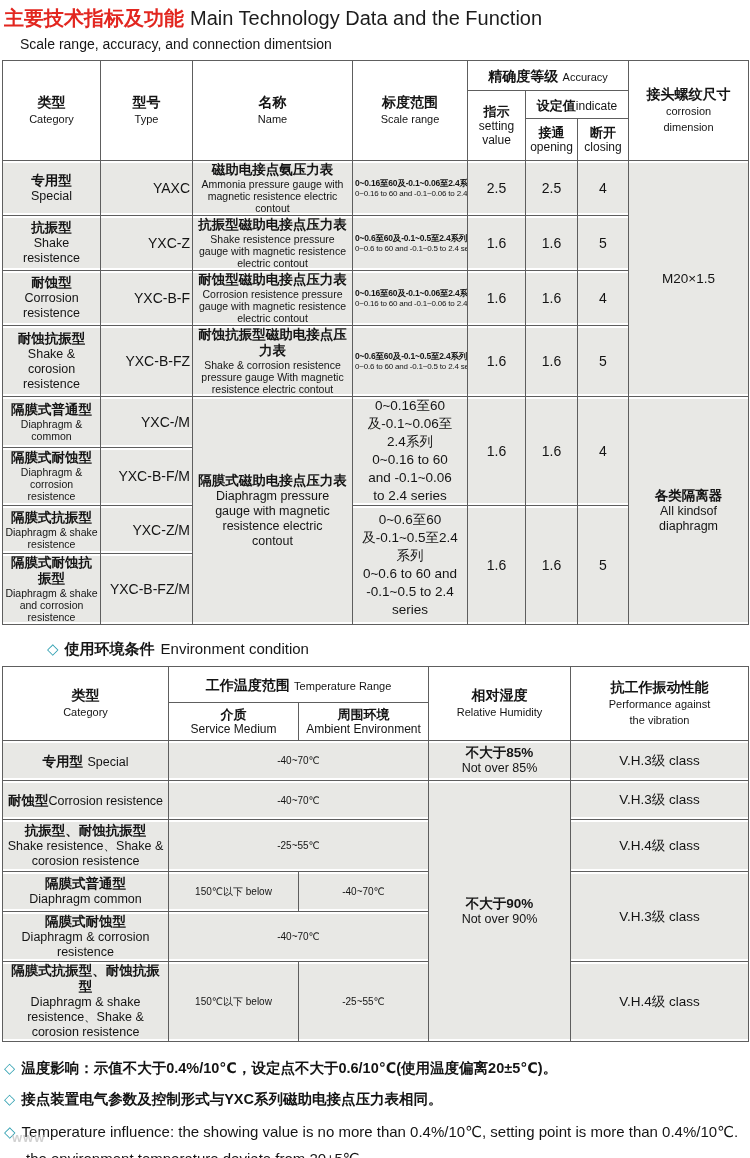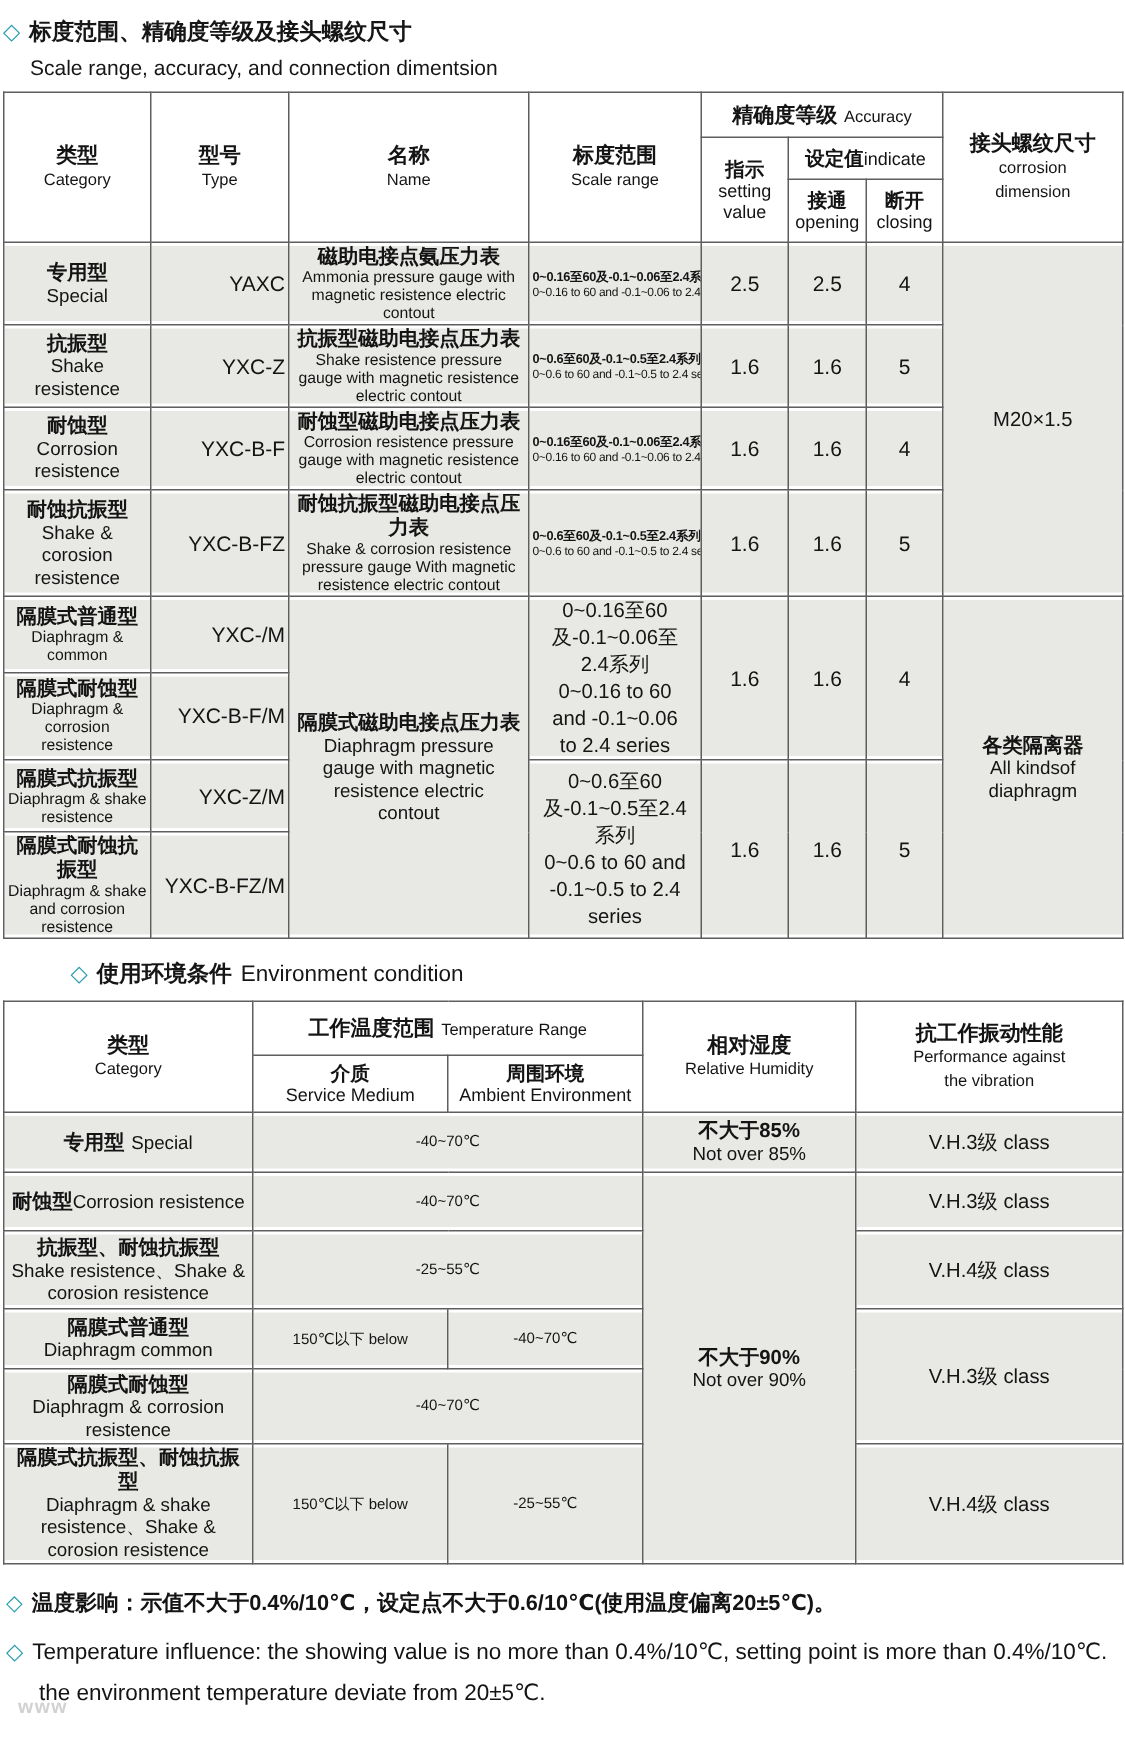--- a/index.html
+++ b/index.html
@@ -42,24 +42,24 @@
   .note .dia{color:#2e9fb0;margin-right:6px;}
   .note-zh{font-size:14.5px;font-weight:bold;line-height:24px;}
   .note-en{font-size:15px;font-weight:normal;line-height:27px;margin-bottom:2px;}
   .watermark{position:absolute;left:12px;top:1130px;font-size:13px;color:#b9b9b9;opacity:.65;letter-spacing:1px;font-weight:bold;}
 </style>
 </head>
 <body>
 
 <div class="page">
 
-
-  <div class="sec-head">
-    <span class="dia">◇</span><span class="zh">标度范围、精确度等级及接头螺纹尺寸</span>
+  <div class="main-title">
+    <span class="zh">主要技术指标及功能</span><span class="en">Main Technology Data and the Function</span>
   </div>
+
   <div class="sec-sub">Scale range, accuracy, and connection dimentsion</div>
 
   <table>
     <colgroup>
       <col style="width:98px">
         <col style="width:92px">
         <col style="width:160px">
         <col style="width:115px">
       <col style="width:58px">
         <col style="width:52px">
@@ -342,20 +342,23 @@
         <td class="t2-temp">-25~55℃</td>
         <td class="t2-vh">V.H.4级 class</td>
       </tr>
     </tbody>
   </table>
 
   <div class="notes">
     <p class="note note-zh">
       <span class="dia">◇</span><span>温度影响：示值不大于0.4%/10℃，设定点不大于0.6/10℃(使用温度偏离20±5℃)。</span>
     </p>
+    <p class="note note-zh">
+      <span class="dia">◇</span><span>接点装置电气参数及控制形式与YXC系列磁助电接点压力表相同。</span>
+    </p>
     <p class="note note-en">
       <span class="dia">◇</span><span>Temperature influence: the showing value is no more than 0.4%/10℃, setting point is more than 0.4%/10℃. the environment temperature deviate from 20±5℃.</span>
     </p>
 
   </div>
 
   <div class="watermark">www</div>
 
 </div>
 

